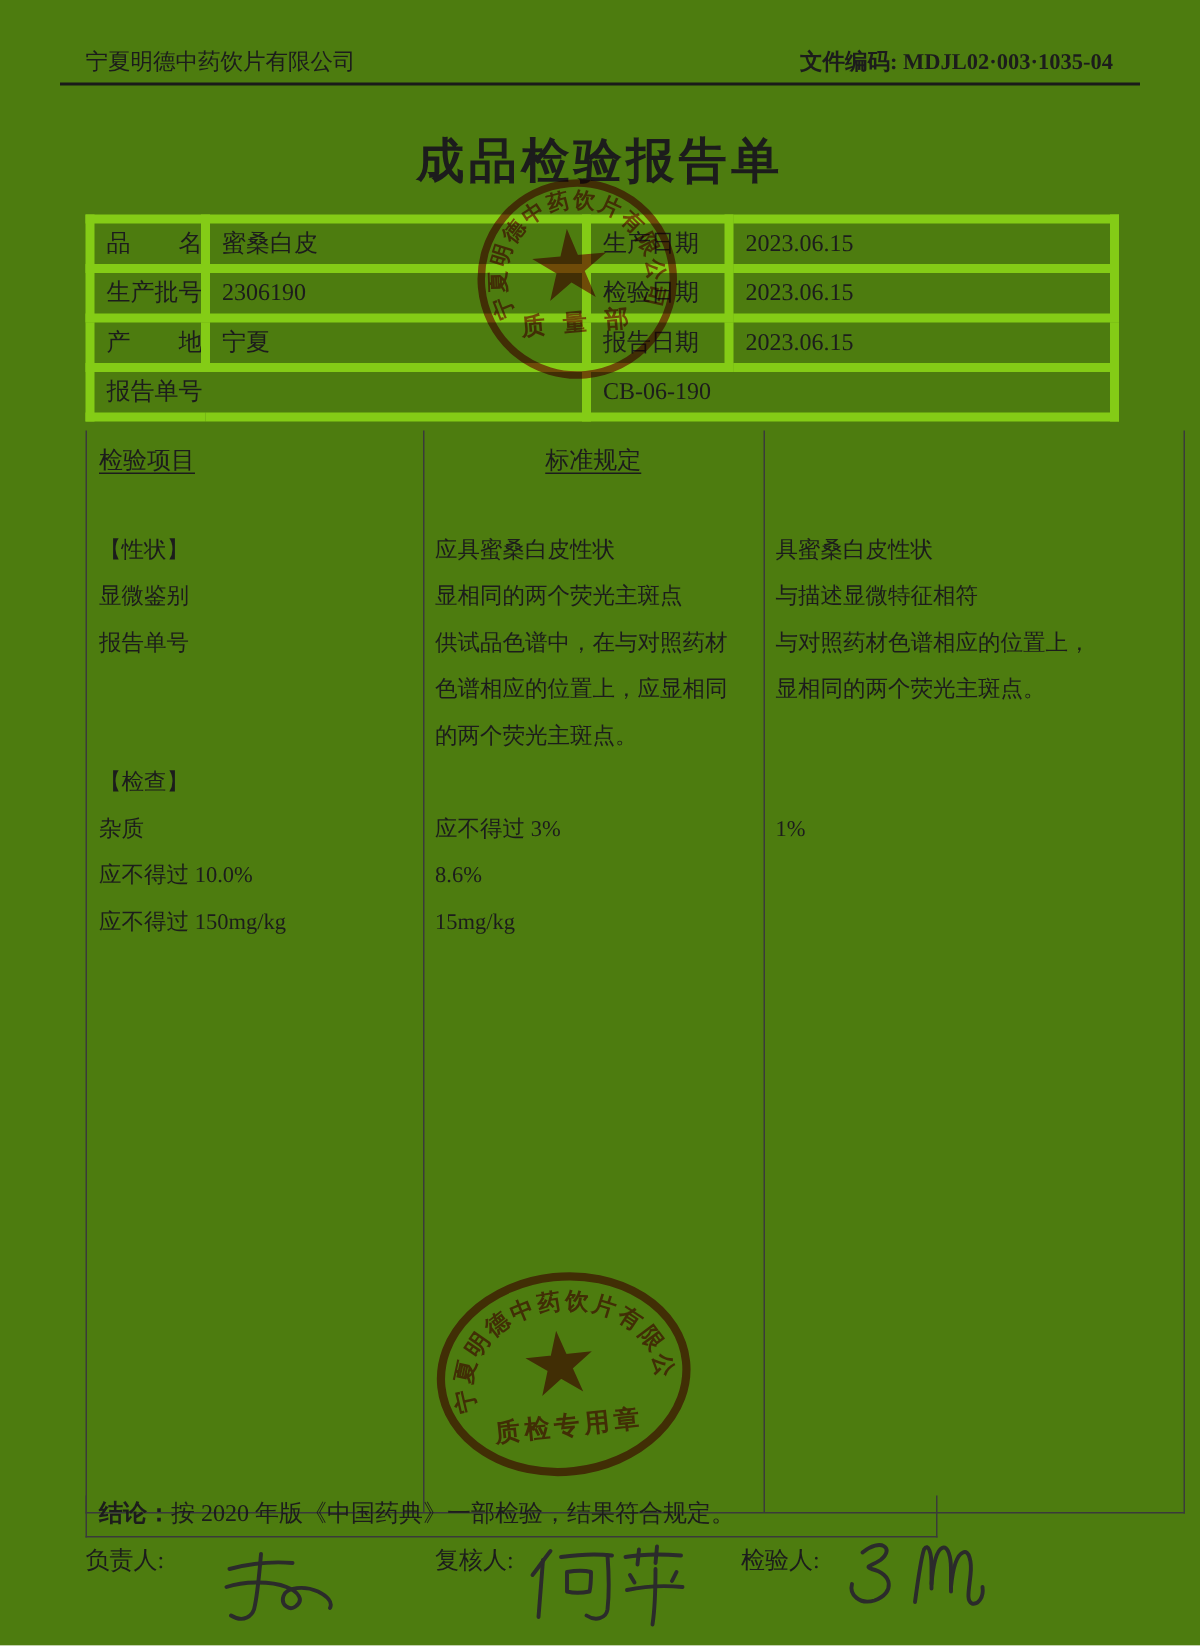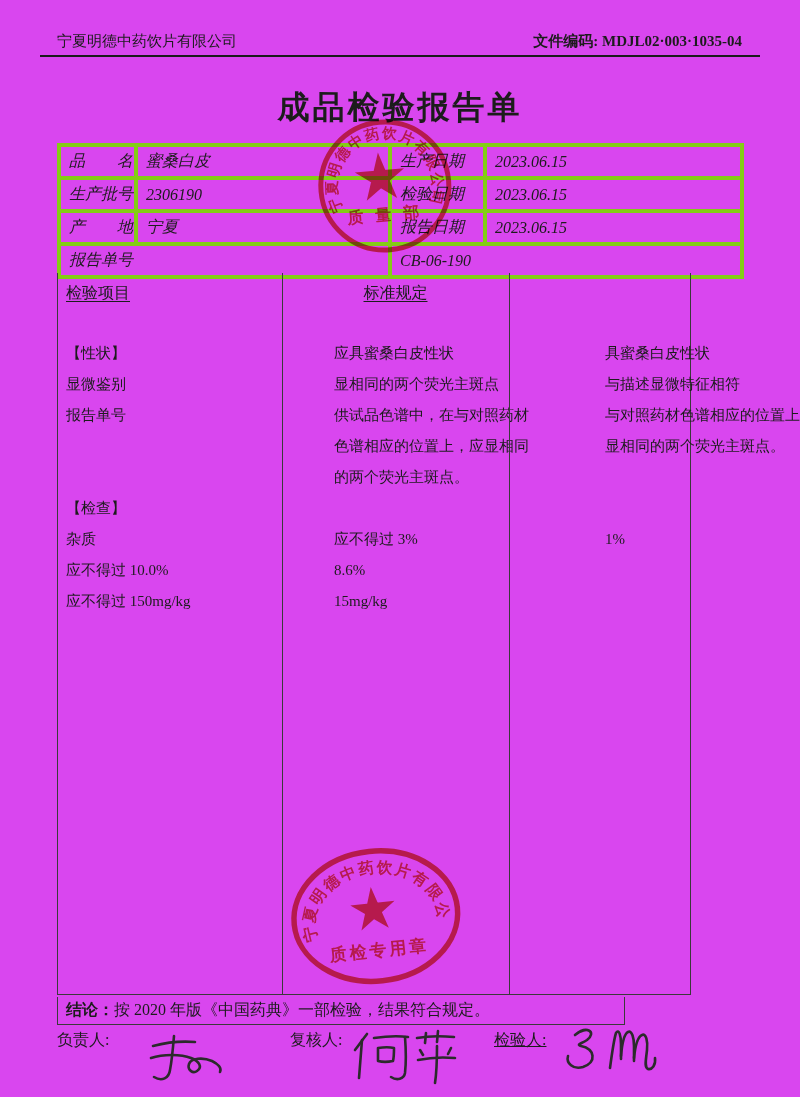--- a/index.html
+++ b/index.html
@@ -1,18 +1,18 @@
 <!DOCTYPE html>
 <html><head>
 <meta charset="utf-8">
 <style>
   * { margin:0; padding:0; box-sizing:border-box; }
   html,body { background:#ffffff; }
   .page {
-    position:relative; width:800px; height:1097px; background:#d946ef;
+    position:relative; width:800px; height:1097px; background:#4d7c0f;
     font-family:"Liberation Serif","DejaVu Serif",serif; color:#1c1c1c;
     overflow:hidden;
   }
   
   .doc-header {
     position:absolute; left:57px; right:58px; top:32px;
     display:flex; justify-content:space-between; align-items:baseline;
     font-size:15px;
   }
   .doc-header .file-code { font-weight:bold; }
@@ -24,54 +24,54 @@
   .doc-title {
     position:absolute; top:86px; left:0; width:100%;
     text-align:center; font-size:32px; font-weight:bold; letter-spacing:3px;
   }
   
   table.info {
     position:absolute; left:57px; top:143px; width:683px;
     border-collapse:collapse; table-layout:fixed; font-size:16px;
   }
   table.info td {
-    border:4px solid #84cc16; height:33px; padding:0 0 0 8px;
-    vertical-align:middle; white-space:nowrap; overflow:hidden;font-style:italic;
+    border:6px solid #84cc16; height:33px; padding:0 0 0 8px;
+    vertical-align:middle; white-space:nowrap; overflow:hidden;
   }
   
   .inspect {
-    position:absolute; left:57px; top:273px; width:634px; height:722px;
+    position:absolute; left:57px; top:287px; width:733px; height:722px;
     border:1px solid #3a3a3a; border-top:none;
   }
   .inspect .div-v { position:absolute; top:0; bottom:0; width:0; border-left:1px solid #3a3a3a; }
   .inspect .div-v.v1 { left:224px; }
   .inspect .div-v.v2 { left:451px; }
   .inspect-head {
     display:grid; grid-template-columns:224px 227px 232px;
     padding-top:10px; font-size:16px;
   }
   .inspect-head span { text-decoration:underline; text-underline-offset:3px; }
   .ih-c { text-align:center; }
   .ih-l { padding-left:8px; }
   .inspect-body { margin-top:34px; }
-  .irow { display:grid; grid-template-columns:224px 227px 232px;gap:44px; }
+  .irow { display:grid; grid-template-columns:224px 227px 232px; }
   .irow > div { padding:0 10px 0 8px; font-size:15px; line-height:31px; }
   
   .conclusion {
     position:absolute; left:57px; top:997px; width:568px; height:28px;
     border:1px solid #3a3a3a; border-top:none;
     font-size:16px; line-height:26px; padding-left:8px; white-space:nowrap;
   }
   .conclusion .c-label { font-weight:bold; }
   
   .signers { position:absolute; left:57px; top:1030px; width:683px; height:60px; font-size:16px; }
   .signer { position:absolute; top:0; white-space:nowrap; }
   .signer.s1 { left:0; }
   .signer.s2 { left:233px; }
-  .signer.s3 { left:437px;text-decoration:underline; }
+  .signer.s3 { left:437px; }
   .sig-svg { position:absolute; }
   .sig-svg path { fill:none; stroke:#2b2b2b; stroke-width:2.6; stroke-linecap:round; stroke-linejoin:round; }
   
   .stamp { position:absolute; opacity:0.82; mix-blend-mode:multiply; pointer-events:none; }
   .stamp-top { left:303px; top:108px; transform:rotate(-5deg); }
   .stamp-bottom { left:288px; top:843px; transform:rotate(-6deg); }
 </style>
 </head>
 <body>
 

